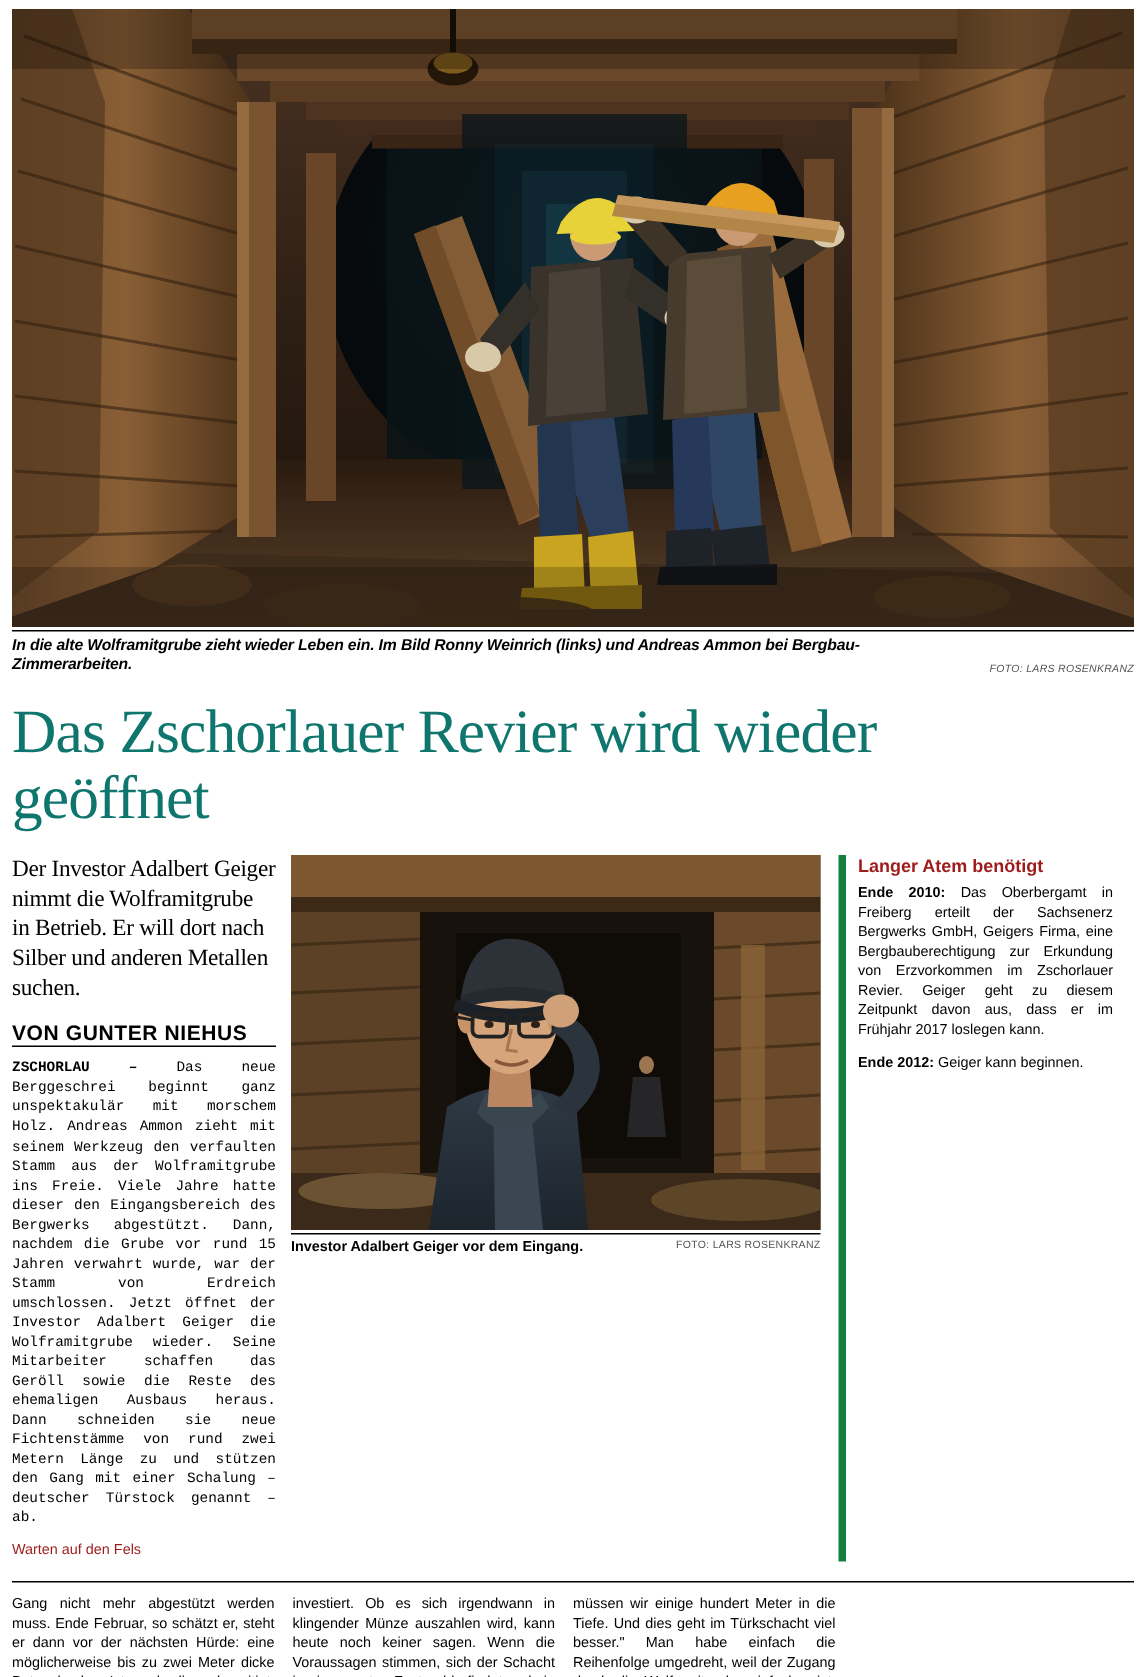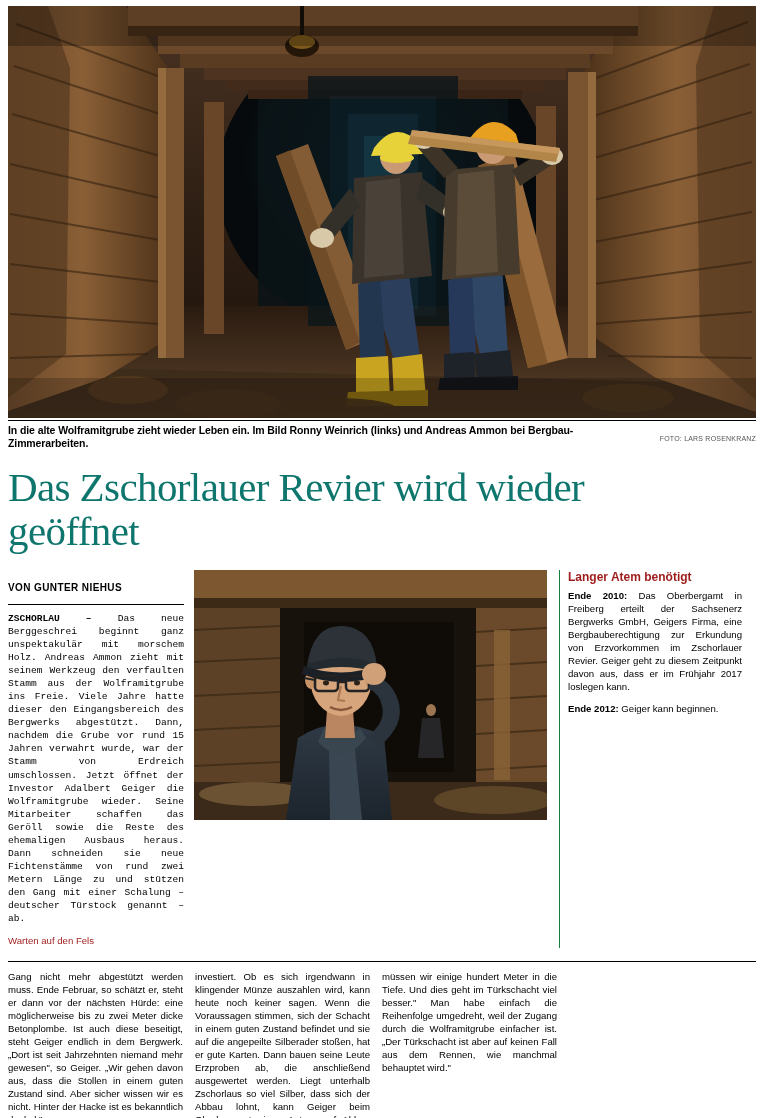--- a/index.html
+++ b/index.html
@@ -27,26 +27,27 @@
     width: 748px;
     height: 412px;
     position: relative;
     overflow: hidden;
     background: #140c06;
   }
   .hero-photo svg { display: block; }
 
   .hero-caption {
     display: flex;
-    align-items: center;
+    align-items: flex-end;
     justify-content: space-between;
     border-top: 1px solid #000;
     padding-top: 3px;
     margin-top: 2px;
     width: 748px;
+    font-style: italic;
   }
   .hero-caption .cap-text {
     font-family: "Liberation Sans", sans-serif;
     font-size: 10.5px;
     font-weight: bold;
     line-height: 1.25;
     color: #000;
     letter-spacing: -0.1px;
   }
   .hero-caption .cap-credit {
@@ -82,39 +83,39 @@
     width: 186px;
     padding-right: 10px;
   }
   .col-photo {
     width: 365px;
     padding-right: 12px;
   }
   .col-side {
     width: 183px;
     padding-left: 8px;
-    border-left: 1px solid #15803d;
+    border-left: 5px solid #15803d;
   }
 
   .lead {
     font-family: "Liberation Serif", serif;
     font-size: 15.5px;
     line-height: 1.27;
     color: #000;
     margin: 0;
     letter-spacing: -0.2px;
   }
   .byline {
     font-family: "Liberation Sans", sans-serif;
-    font-size: 10px;
+    font-size: 14px;
     font-weight: bold;
     letter-spacing: 0.4px;
     margin-top: 12px;
     border-bottom: 1px solid #000;
-    padding-bottom: 11px;
+    padding-bottom: 1px;
     width: 176px;
     color: #000;
   }
   .lead-body {
     font-family: Liberation Mono, monospace;
     font-size: 9.6px;
     line-height: 1.36;
     text-align: justify;
     margin-top: 7px;
     color: #000;
@@ -374,20 +375,21 @@
   <div class="hero-caption">
     <div class="cap-text">In die alte Wolframitgrube zieht wieder Leben ein. Im Bild Ronny Weinrich (links) und Andreas Ammon bei Bergbau-Zimmerarbeiten.</div>
     <div class="cap-credit">FOTO: LARS ROSENKRANZ</div>
   </div>
 
   <h1 class="headline">Das Zschorlauer Revier wird wieder geöffnet</h1>
 
   <div class="cols">
 
     <div class="col-lead">
+      <p class="lead">Der Investor Adalbert Geiger nimmt die Wolframitgrube in Betrieb. Er will dort nach Silber und anderen Metallen suchen.</p>
       <div class="byline">VON GUNTER NIEHUS</div>
       <p class="lead-body"><span class="dateline">ZSCHORLAU –</span><span> Das neue Berggeschrei beginnt ganz unspektakulär mit morschem Holz. Andreas Ammon zieht mit seinem Werkzeug den verfaulten Stamm aus der Wolframitgrube ins Freie. Viele Jahre hatte dieser den Eingangsbereich des Bergwerks abgestützt. Dann, nachdem die Grube vor rund 15 Jahren verwahrt wurde, war der Stamm von Erdreich umschlossen. Jetzt öffnet der Investor Adalbert Geiger die Wolframitgrube wieder. Seine Mitarbeiter schaffen das Geröll sowie die Reste des ehemaligen Ausbaus heraus. Dann schneiden sie neue Fichtenstämme von rund zwei Metern Länge zu und stützen den Gang mit einer Schalung – deutscher Türstock genannt – ab.</span></p>
       <div class="subhead">Warten auf den Fels</div>
     </div>
 
     <div class="col-photo">
       <div class="inset-photo">
         <svg width="353" height="250" viewBox="0 0 353 250" xmlns="http://www.w3.org/2000/svg">
           <defs>
             <linearGradient id="bgWood" x1="0" y1="0" x2="0" y2="1">
@@ -468,20 +470,24 @@
             <ellipse cx="163" cy="113" rx="3" ry="2.4" fill="#2a2118"></ellipse>
 
             <path d="M147 116 l-3 14 l7 1" fill="none" stroke="#a9764f" stroke-width="2"></path>
             <path d="M136 137 q11 6 22 0" fill="none" stroke="#8a553a" stroke-width="2.4"></path>
 
             <path d="M186 176 q26 -22 18 -46 q-6 -18 -22 -24 l-8 12 q12 6 14 18 q4 16 -14 30 z" fill="#2b343d"></path>
             <ellipse cx="180" cy="104" rx="12" ry="11" fill="#d0a079"></ellipse>
           </g>
         </svg>
       </div>
+      <div class="inset-caption">
+        <div class="cap-text">Investor Adalbert Geiger vor dem Eingang.</div>
+        <div class="cap-credit">FOTO: LARS ROSENKRANZ</div>
+      </div>
     </div>
 
     <div class="col-side">
       <div class="side-title">Langer Atem benötigt</div>
       <p class="side-p"><b>Ende 2010:</b><span> Das Oberbergamt in Freiberg erteilt der Sachsenerz Bergwerks GmbH, Geigers Firma, eine Bergbauberechtigung zur Erkundung von Erzvorkommen im Zschorlauer Revier. Geiger geht zu diesem Zeitpunkt davon aus, dass er im Frühjahr 2017 loslegen kann.</span></p>
       <p class="side-p"><b>Ende 2012:</b><span> Geiger kann beginnen.</span></p>
     </div>
   </div>
 
   <div class="bottom">

